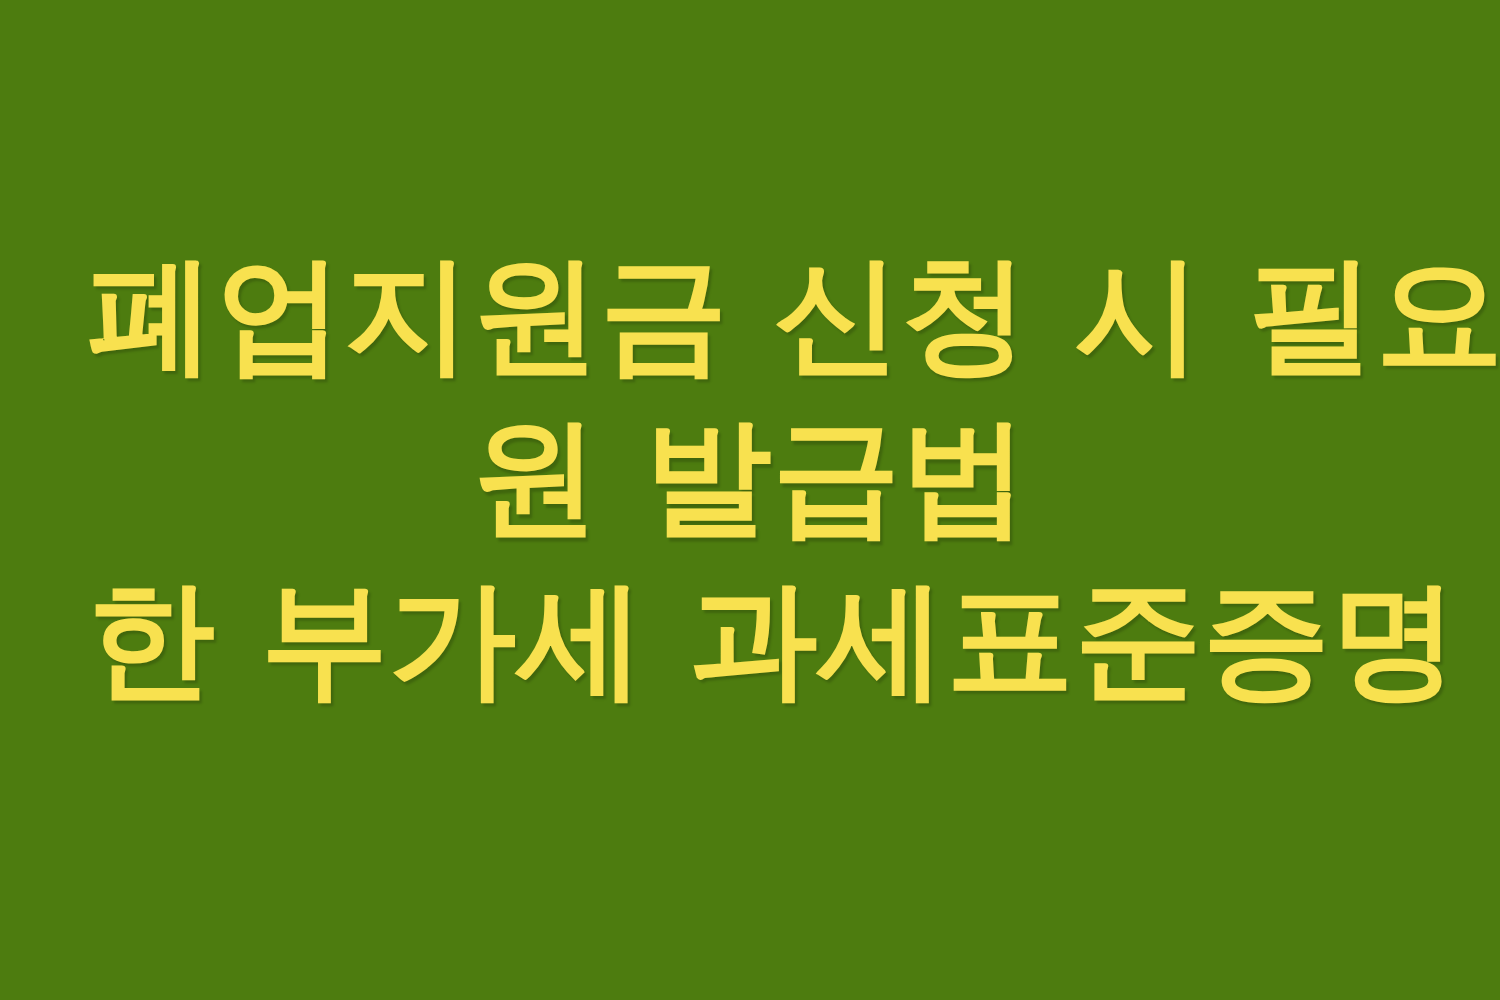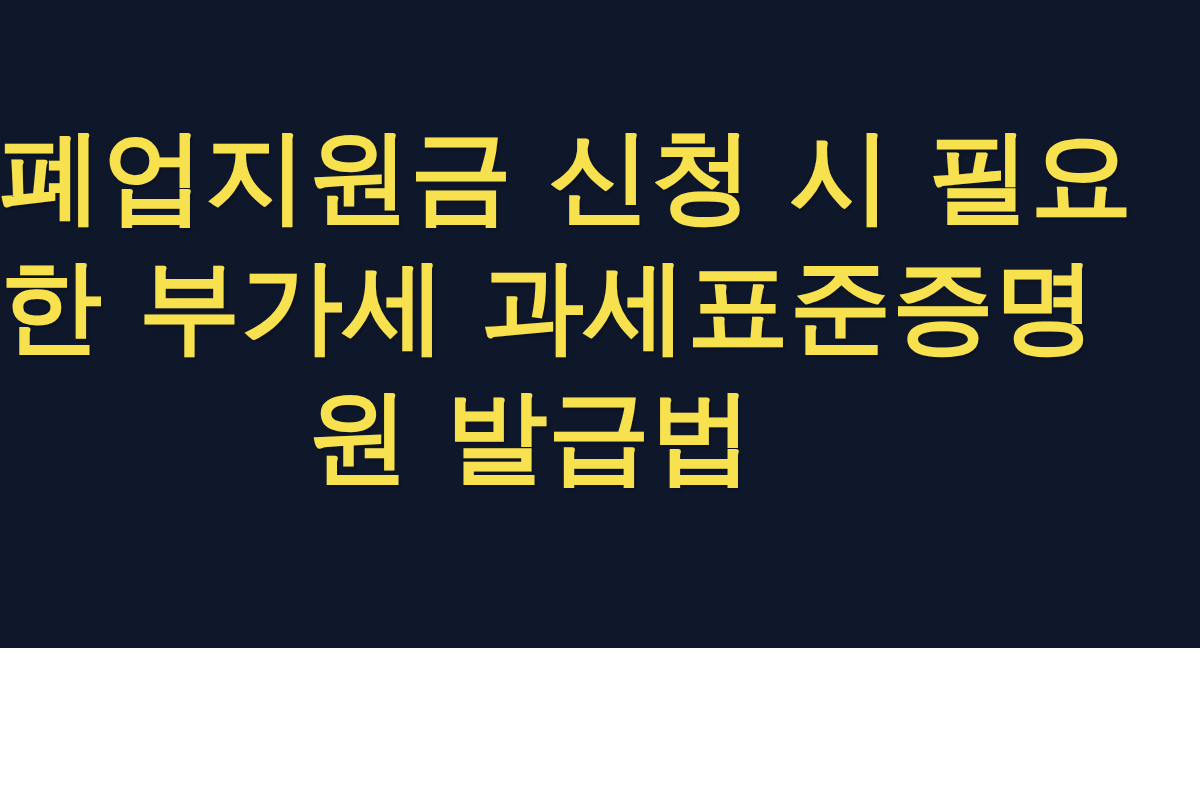--- a/index.html
+++ b/index.html
@@ -8,25 +8,25 @@
   }
   body {
     width: 1200px;
     height: 800px;
     overflow: hidden;
     font-family: "Liberation Sans", sans-serif;
   }
   #thumbnail-card {
     position: relative;
     width: 1200px;
-    height: 648px;
-    background: #0f172a;
+    height: 800px;
+    background: #4d7c0f;
     display: flex;
     align-items: center;
-    justify-content: flex-start;
+    justify-content: center;
     box-sizing: border-box;
   }
   #title-block {
     width: 1060px;
     text-align: center;
     position: relative;
     top: -18px;
   }
   .title-line {
     display: block;
@@ -39,16 +39,16 @@
     white-space: nowrap;
     text-shadow: 2px 3px 2px rgba(0, 0, 0, 0.18);
   }
 </style>
 </head>
 <body>
 
 <div id="thumbnail-card">
   <div id="title-block">
     <span class="title-line">폐업지원금 신청 시 필요</span>
+    <span class="title-line">원 발급법</span>
     <span class="title-line">한 부가세 과세표준증명</span>
-    <span class="title-line">원 발급법</span>
   </div>
 </div>
 
 </body></html>

